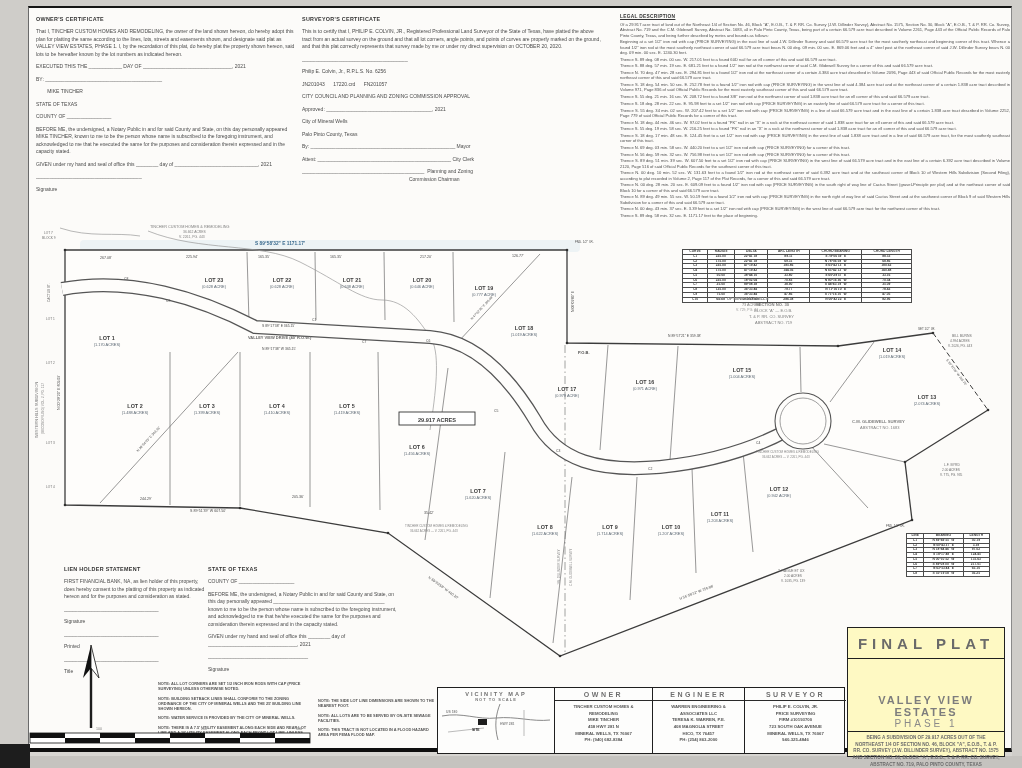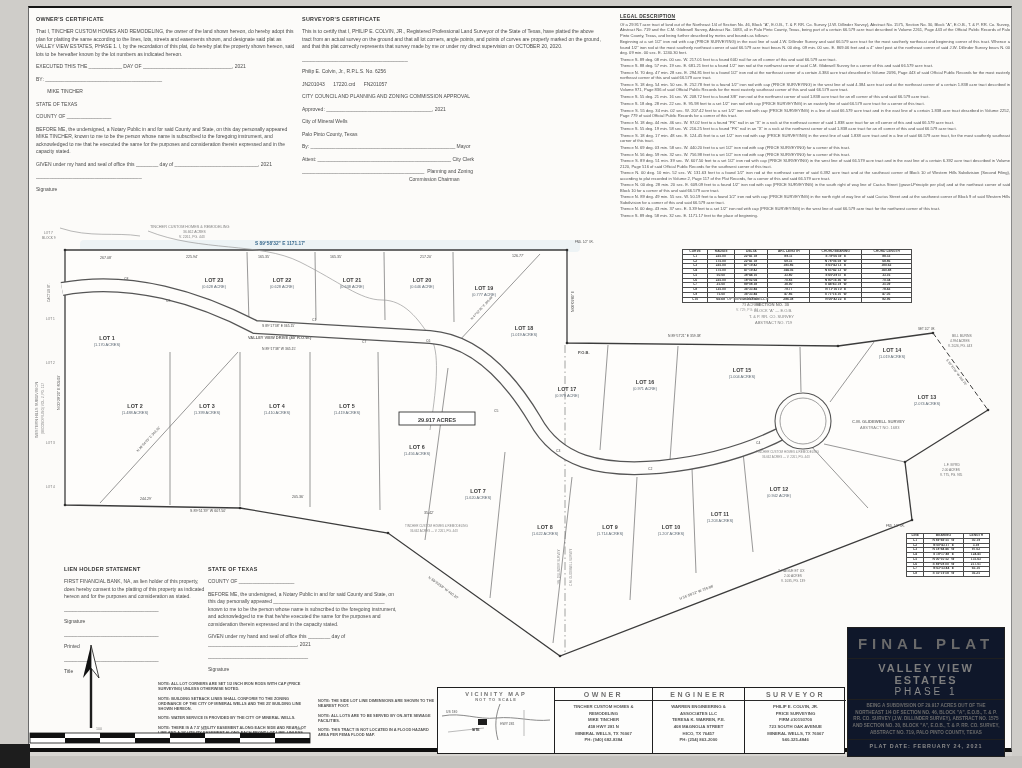--- a/index.html
+++ b/index.html
@@ -53,26 +53,26 @@
   .vic-sub { display:block; text-align:center; font-size:4px; font-weight:bold; color:#777; letter-spacing:1px; }
   .vic-map { position:relative; height:40px; }
   .vic-map svg { position:absolute; inset:0; }
   .vl { position:absolute; font-size:3.4px; color:#888; font-weight:bold; }
   .vl1 { left:8px; top:8px; }
   .vl2 { left:62px; top:20px; }
   .vl3 { left:34px; top:26px; color:#222; }
 
   .title-block {
     position:absolute; left:847px; top:627px; width:158px; height:130px;
-    border:1.6px solid #1f1f1f; background:#0f172a; text-align:center;
+    border:1.6px solid #1f1f1f; background:#fef9c3; text-align:center;
   }
   .tb-row { border-bottom:1.2px solid #1f1f1f; }
   .tb1 { font-size:15px; letter-spacing:5px; color:#6a6a6a; font-weight:bold; padding:7px 0 6px; }
   .tb2 { padding:3px 0 2px; }
-  .tb2 .l2 { font-size:11px; letter-spacing:2px; color:#7d7d7d; font-weight:bold; display:block; }
+  .tb2 .l2 { font-size:11px; letter-spacing:2px; color:#7d7d7d; font-weight:bold; display:block;margin-top:32px; }
   .tb2 .l3 { font-size:10px; letter-spacing:3px; color:#8a8a8a; font-weight:normal; display:block; }
   .tb3 { font-size:4.6px; font-weight:bold; color:#6b6b6b; padding:3px 4px; line-height:1.45; min-height:40px; }
   .tb4 { font-size:5.4px; font-weight:bold; letter-spacing:1px; color:#8a8a8a; padding:3px 0; }
 
   #plat-svg { position:absolute; left:0; top:0; pointer-events:none; }
 </style>
 </head>
 <body>
 
 <div class="sheet"></div>

